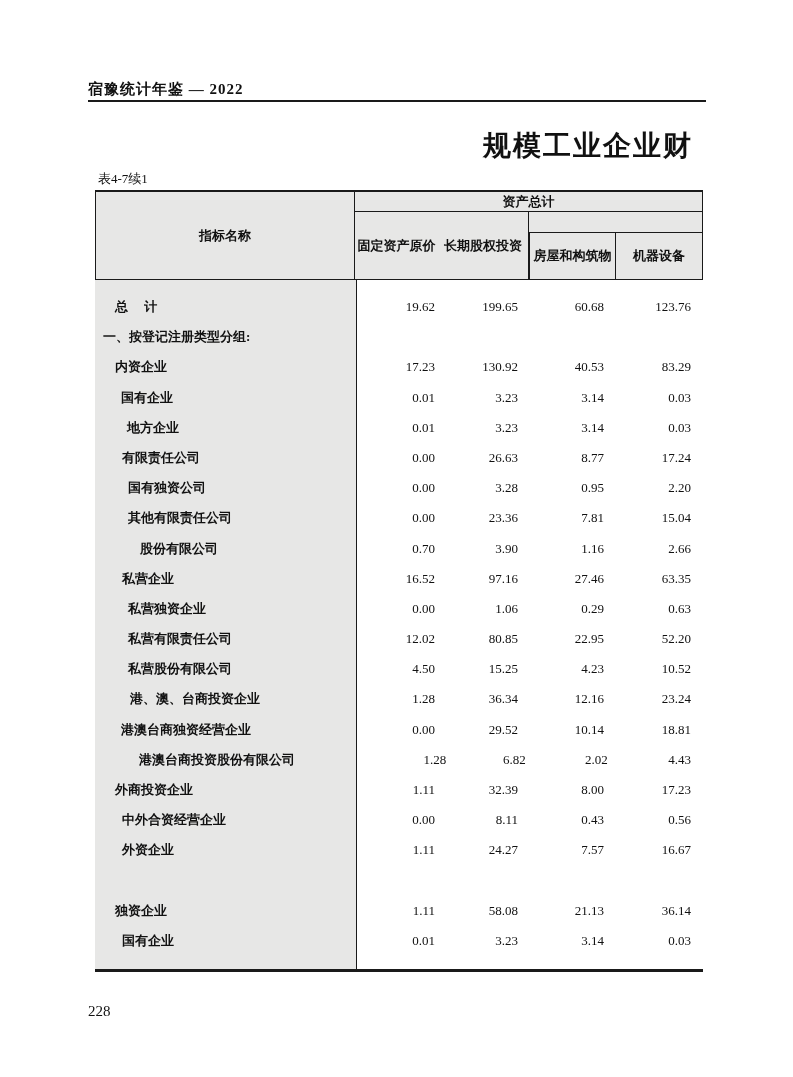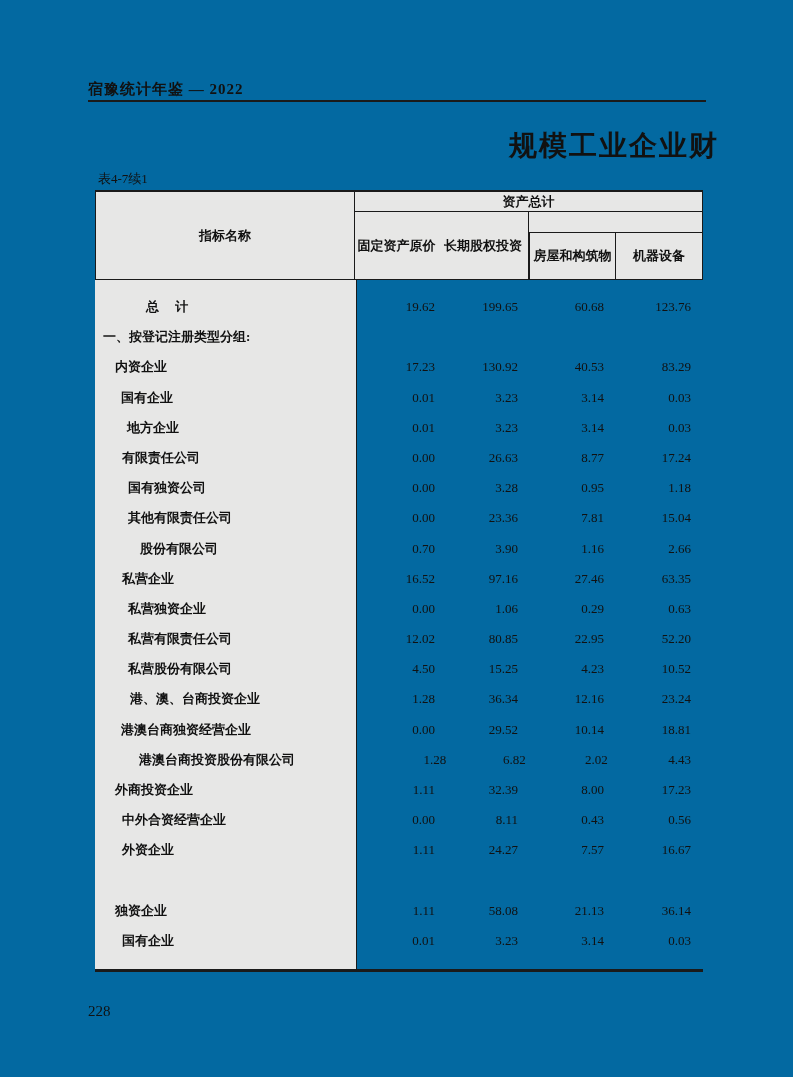--- a/index.html
+++ b/index.html
@@ -1,27 +1,27 @@
 <!DOCTYPE html>
 <html><head>
 <meta charset="utf-8">
 <style>
   * { margin:0; padding:0; box-sizing:border-box; }
   html,body { background:#9a9a9a; }
   .page {
-    position:relative; width:793px; height:1077px; background:#0369a1;
+    position:relative; width:793px; height:1077px; background:#ffffff;
     font-family:"Liberation Serif","DejaVu Serif",serif; color:#111; overflow:hidden;
   }
   .running-head {
     position:absolute; left:88px; top:80px; font-size:15px; font-weight:bold;
     letter-spacing:1px;
   }
   .head-rule { position:absolute; left:88px; top:100px; width:618px; height:2px; background:#1a1a1a; }
   .page-title {
-    position:absolute; right:74px; top:127px; font-size:28px; font-weight:600;
+    position:absolute; right:100px; top:127px; font-size:28px; font-weight:600;
     letter-spacing:2px;
     margin-left:8px;
   }
   .table-label { position:absolute; left:98px; top:170px; font-size:13px; font-weight:normal; }
 
   .stat-table { position:absolute; left:95px; top:190px; width:608px; }
 
   
   .thead {
     display:flex; height:90px; background:#e7e7e6;
@@ -95,21 +95,21 @@
           <div class="th-sub">
             <div class="th-subcol c3">房屋和构筑物</div>
             <div class="th-subcol c4">机器设备</div>
           </div>
         </div>
       </div>
     </div>
 
     <div class="tbody">
   <div class="t-row">
-    <div class="row-label" style="padding-left: 51px;">总　 计</div>
+    <div class="row-label" style="padding-left: 20px;">总　 计</div>
     <div class="row-value v1">19.62</div>
     <div class="row-value v2">199.65</div>
     <div class="row-value v3">60.68</div>
     <div class="row-value v4">123.76</div>
   </div>
 
   <div class="t-row">
     <div class="row-label" style="padding-left: 8px;">一、按登记注册类型分组:</div>
     <div class="row-value v1"></div>
     <div class="row-value v2"></div>
@@ -147,21 +147,21 @@
     <div class="row-value v2">26.63</div>
     <div class="row-value v3">8.77</div>
     <div class="row-value v4">17.24</div>
   </div>
 
   <div class="t-row">
     <div class="row-label" style="padding-left: 33px;">国有独资公司</div>
     <div class="row-value v1">0.00</div>
     <div class="row-value v2">3.28</div>
     <div class="row-value v3">0.95</div>
-    <div class="row-value v4">1.18</div>
+    <div class="row-value v4">2.20</div>
   </div>
 
   <div class="t-row">
     <div class="row-label" style="padding-left: 33px;">其他有限责任公司</div>
     <div class="row-value v1">0.00</div>
     <div class="row-value v2">23.36</div>
     <div class="row-value v3">7.81</div>
     <div class="row-value v4">15.04</div>
   </div>
 

